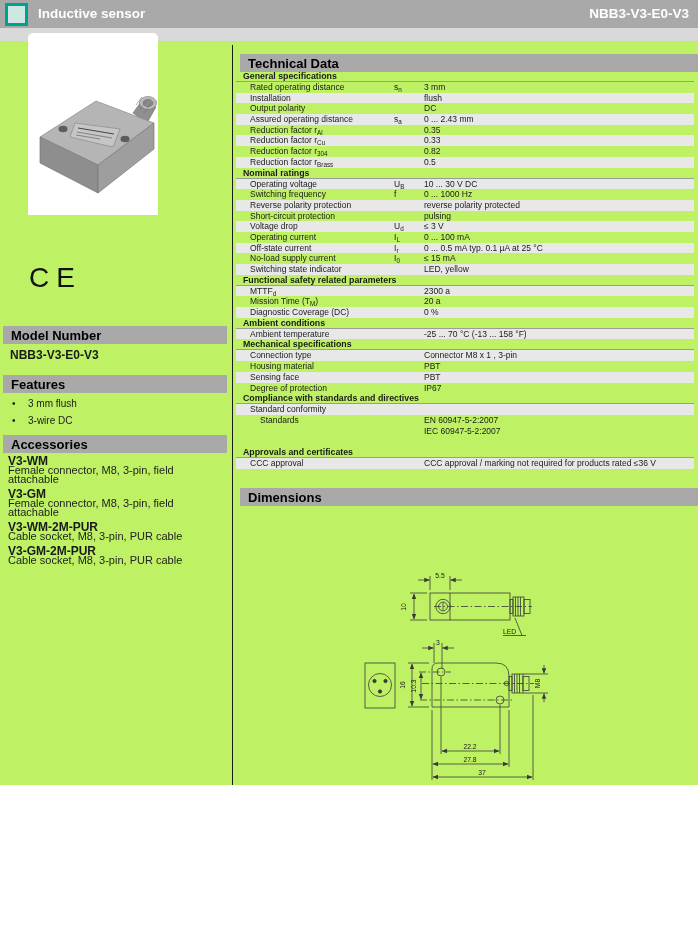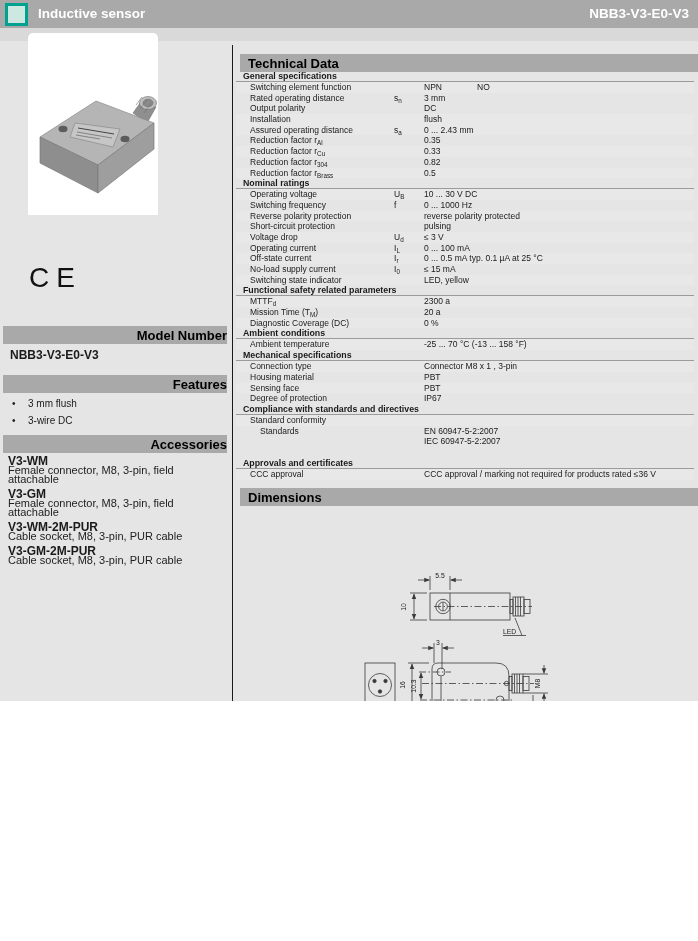--- a/index.html
+++ b/index.html
@@ -1,40 +1,40 @@
 <!DOCTYPE html>
 <html><head>
 <meta charset="utf-8">
 <style>
   * { margin:0; padding:0; box-sizing:border-box; }
   html,body { background:#fff; }
   .page {
-    position:relative; width:698px; height:701px; overflow:hidden;
-    background:#e5e5e5; font-family:"Liberation Sans","DejaVu Sans",sans-serif; color:#1a1a1a;padding-left:48px;
+    position:relative; width:698px; height:785px; overflow:hidden;
+    background:#bef264; font-family:"Liberation Sans","DejaVu Sans",sans-serif; color:#1a1a1a;padding-left:48px;
   }
   
   .topbar { position:absolute; left:0; top:0; width:698px; height:28px; background:#a9a9a9; }
   .brand-icon { position:absolute; left:5px; top:3px; width:23px; height:23px;
     background:#cde8e1; border:3px solid #00a28f; }
   .topbar-title { position:absolute; left:38px; top:0; height:28px; line-height:28px;
     color:#fff; font-weight:bold; font-size:13.5px; }
   .topbar-part { position:absolute; right:9px; top:0; height:28px; line-height:28px;
     color:#fff; font-weight:bold; font-size:13.5px; }
   .substrip { position:absolute; left:0; top:28px; width:698px; height:13px; background:#d9d9d9; }
   .divider { position:absolute; left:232px; top:45px; width:1px; height:896px; background:#1a1a1a; }
   .reg-mark { position:absolute; left:0; top:796px; width:3px; height:8px; background:#56c7e8; }
 
   
   .photo-box { position:absolute; left:28px; top:33px; width:130px; height:182px;
     background:#fff; border-radius:5px 5px 0 0; }
   .ce-mark { position:absolute; left:29px; top:262px; font-size:28px; letter-spacing:7px;
     color:#111; font-weight:normal; }
   .secbar { position:absolute; background:#a9a9a9; font-weight:bold; color:#000;
     font-size:13px; padding:2px 0 0 8px; }
-  .secbar.left { left:3px; width:224px; height:18px;text-align:right; }
+  .secbar.left { left:3px; width:224px; height:18px; }
   .secbar.right { left:240px; width:462px; height:18px; }
   .model-value { position:absolute; left:10px; top:348px; font-size:12px; font-weight:bold; }
   .features-list { position:absolute; left:12px; top:398px; width:210px; }
   .feature-item { font-size:10px; font-weight:normal; margin-bottom:5px; line-height:12px; }
   .feature-item .bullet { display:inline-block; width:16px; }
   .acc-list { position:absolute; left:8px; top:456px; width:218px; }
   .acc-item { margin-bottom:5px; }
   .acc-name { font-size:12px; font-weight:bold; line-height:10px; }
   .acc-desc { font-size:11px; line-height:9px; color:#222; }
 
@@ -124,37 +124,32 @@
       </div>
       <div class="acc-item">
         <div class="acc-name">V3-GM-2M-PUR</div>
         <div class="acc-desc">Cable socket, M8, 3-pin, PUR cable</div>
       </div>
     </div>
 
   <div class="secbar right" style="top:54px">Technical Data</div>
   <div class="spec-table">
       <div class="spec-sec-title">General specifications</div>
-      <div class="spec-row shaded">
-        <div class="spec-label">Switching element function</div>
-        <div class="spec-value">NPN</div>
-        <div class="spec-value2">NO</div>
-      </div>
       <div class="spec-row">
         <div class="spec-label">Rated operating distance</div>
         <div class="spec-sym">s<sub>n</sub></div>
         <div class="spec-value">3 mm</div>
       </div>
+      <div class="spec-row shaded">
+        <div class="spec-label">Installation</div>
+        <div class="spec-value">flush</div>
+      </div>
       <div class="spec-row">
         <div class="spec-label">Output polarity</div>
         <div class="spec-value">DC</div>
-      </div>
-      <div class="spec-row shaded">
-        <div class="spec-label">Installation</div>
-        <div class="spec-value">flush</div>
       </div>
       <div class="spec-row shaded">
         <div class="spec-label">Assured operating distance</div>
         <div class="spec-sym">s<sub>a</sub></div>
         <div class="spec-value">0 ... 2.43 mm</div>
       </div>
       <div class="spec-row">
         <div class="spec-label">Reduction factor r<sub>Al</sub></div>
         <div class="spec-value">0.35</div>
       </div>

